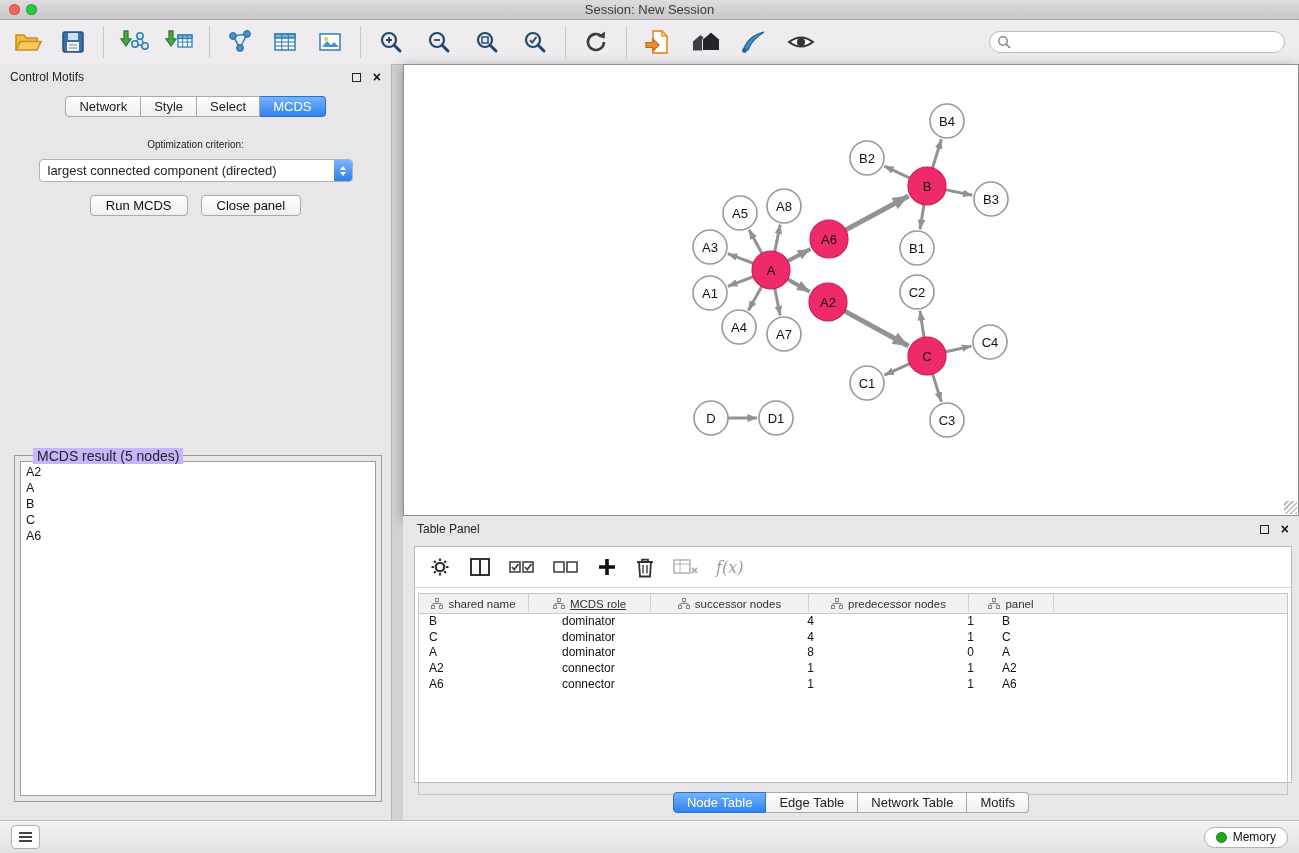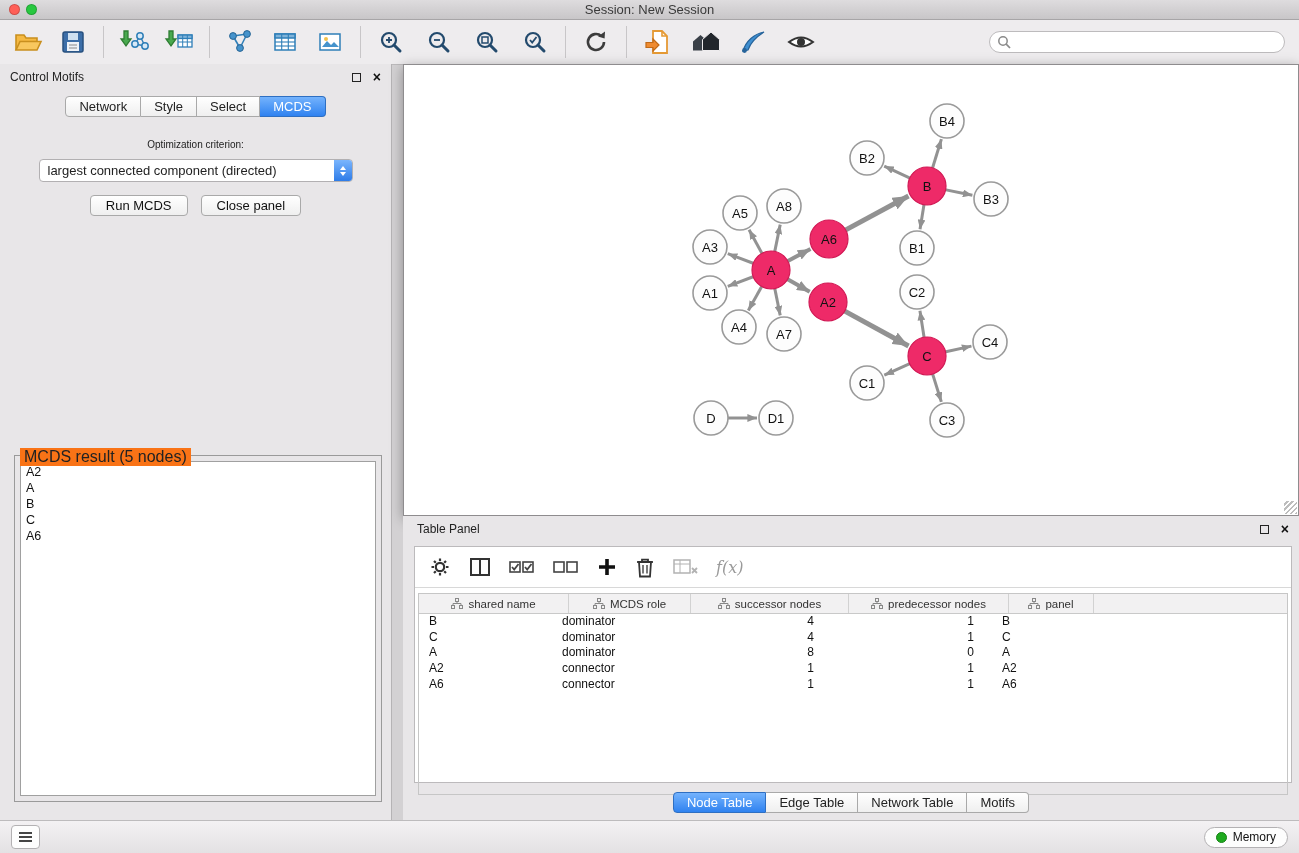--- a/index.html
+++ b/index.html
@@ -48,21 +48,21 @@
     align-items:center;justify-content:center;gap:2px}
   .tri-up{width:0;height:0;border-left:3.5px solid transparent;border-right:3.5px solid transparent;
     border-bottom:4.5px solid #fff}
   .tri-down{width:0;height:0;border-left:3.5px solid transparent;border-right:3.5px solid transparent;
     border-top:4.5px solid #fff}
   .btn-row{margin-top:13px;display:flex;gap:13px;justify-content:center}
   .btn{background:linear-gradient(#ffffff,#efefef);border:1px solid #a9a9a9;border-radius:4px;
     padding:2px 15px;font-size:13px;color:#111}
   .result-fieldset{position:absolute;left:14px;right:9px;top:391px;bottom:18px;
     border:1px solid #9a9a9a;padding:5px;background:#e8e6e8}
-  .result-legend{position:absolute;top:-8px;left:5px;background:#f97316;padding:0 4px;font-size:16px}
+  .result-legend{position:absolute;top:-8px;left:18px;background:#c4b5fd;padding:0 4px;font-size:14px}
   .result-list{width:100%;height:100%;background:#fff;border:1px solid #a0a0a0;
     box-sizing:border-box;overflow:hidden;padding-top:2px}
   .result-item{font-size:12.5px;padding:1px 5px;line-height:14px;color:#111}
 
   
   .net-window{position:absolute;left:403px;top:64px;width:896px;height:452px;background:#fff;
     border:1px solid #8e8c8e;box-shadow:0 3px 12px rgba(0,0,0,.35);box-sizing:border-box}
   .nw-titlebar{height:22px;background:linear-gradient(#dcdadc,#c5c3c5);border-bottom:1px solid #9f9d9f;
     position:relative;display:flex;align-items:center;justify-content:center;font-size:13px;color:#1c1c1c}
   .nw-lights{position:absolute;left:10px;top:5px;display:flex;gap:6px}
@@ -437,32 +437,32 @@
           <rect x="1" y="2" width="16" height="13" fill="none" stroke="#b2b2b2" stroke-width="1.5"></rect>
           <line x1="1" y1="6" x2="17" y2="6" stroke="#b2b2b2"></line>
           <line x1="7" y1="2" x2="7" y2="15" stroke="#b2b2b2"></line>
           <path d="M19 10 l5 5 M24 10 l-5 5" stroke="#b2b2b2" stroke-width="1.8"></path>
         </svg>
       </span>
       <span class="fx">f(x)</span>
     </div>
     <div class="tp-table">
       <div class="tbl-head" id="tbl-head">
-          <div class="tbl-hcell" style="width: 150px;">
+          <div class="tbl-hcell" style="width: 110px;">
             <svg width="12" height="11" viewBox="0 0 12 11">
               <g fill="none" stroke="#888" stroke-width="1">
                 <rect x="4.5" y="0.5" width="3" height="3"></rect>
                 <rect x="0.5" y="7.5" width="3" height="3"></rect>
                 <rect x="8.5" y="7.5" width="3" height="3"></rect>
                 <path d="M6 3.5 V5.5 M2 7.5 V5.5 H10 V7.5"></path>
               </g>
             </svg>
             <span>shared name</span>
           </div>
-          <div class="tbl-hcell" style="width: 122px;">
+          <div class="tbl-hcell" style="width: 122px; text-decoration: underline;">
             <svg width="12" height="11" viewBox="0 0 12 11">
               <g fill="none" stroke="#888" stroke-width="1">
                 <rect x="4.5" y="0.5" width="3" height="3"></rect>
                 <rect x="0.5" y="7.5" width="3" height="3"></rect>
                 <rect x="8.5" y="7.5" width="3" height="3"></rect>
                 <path d="M6 3.5 V5.5 M2 7.5 V5.5 H10 V7.5"></path>
               </g>
             </svg>
             <span>MCDS role</span>
           </div>

